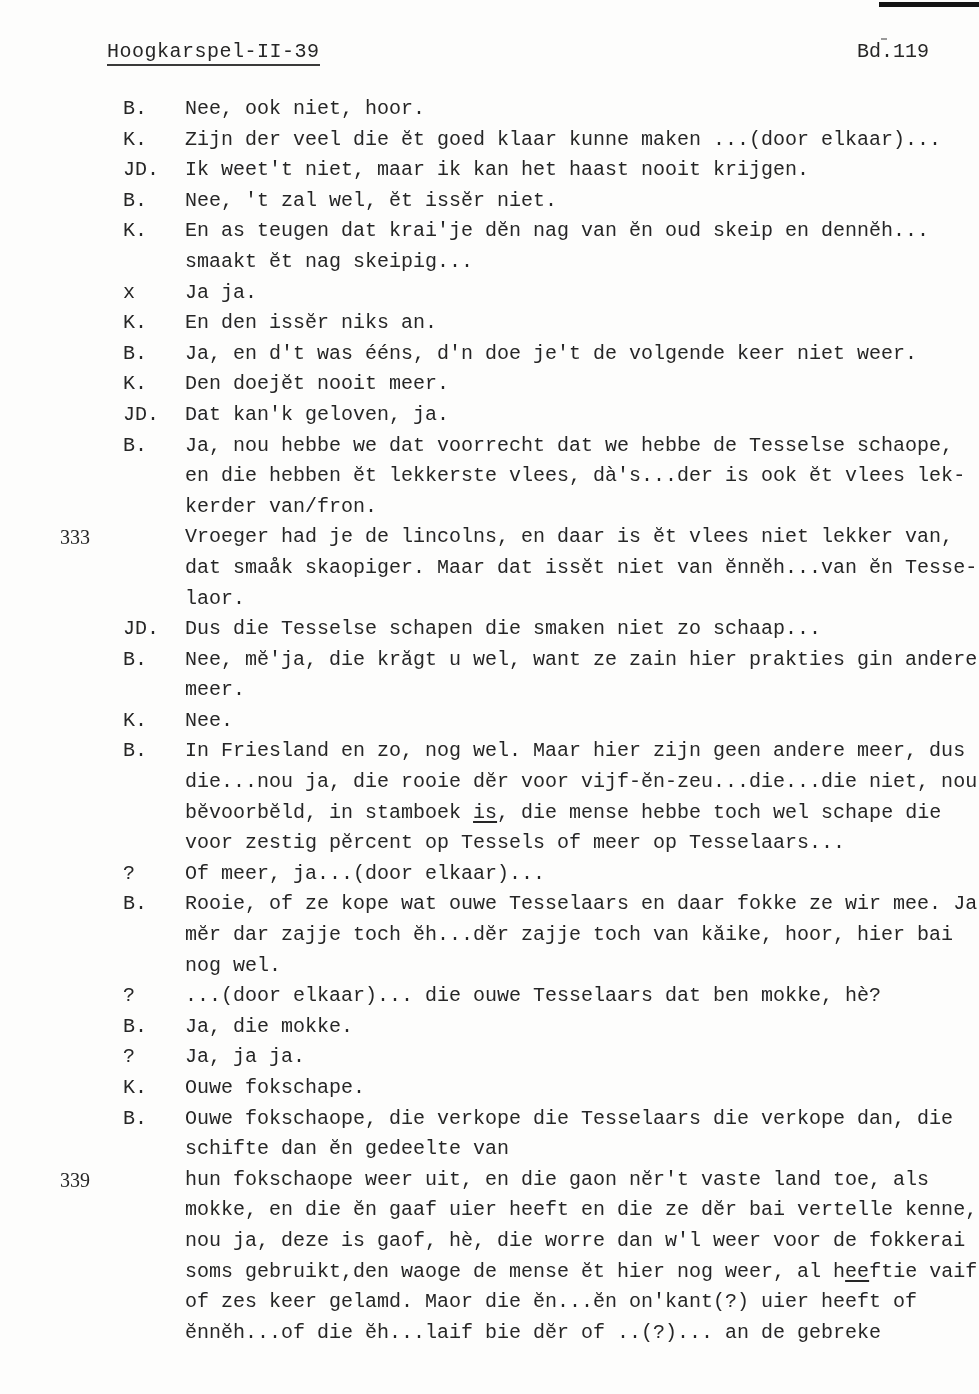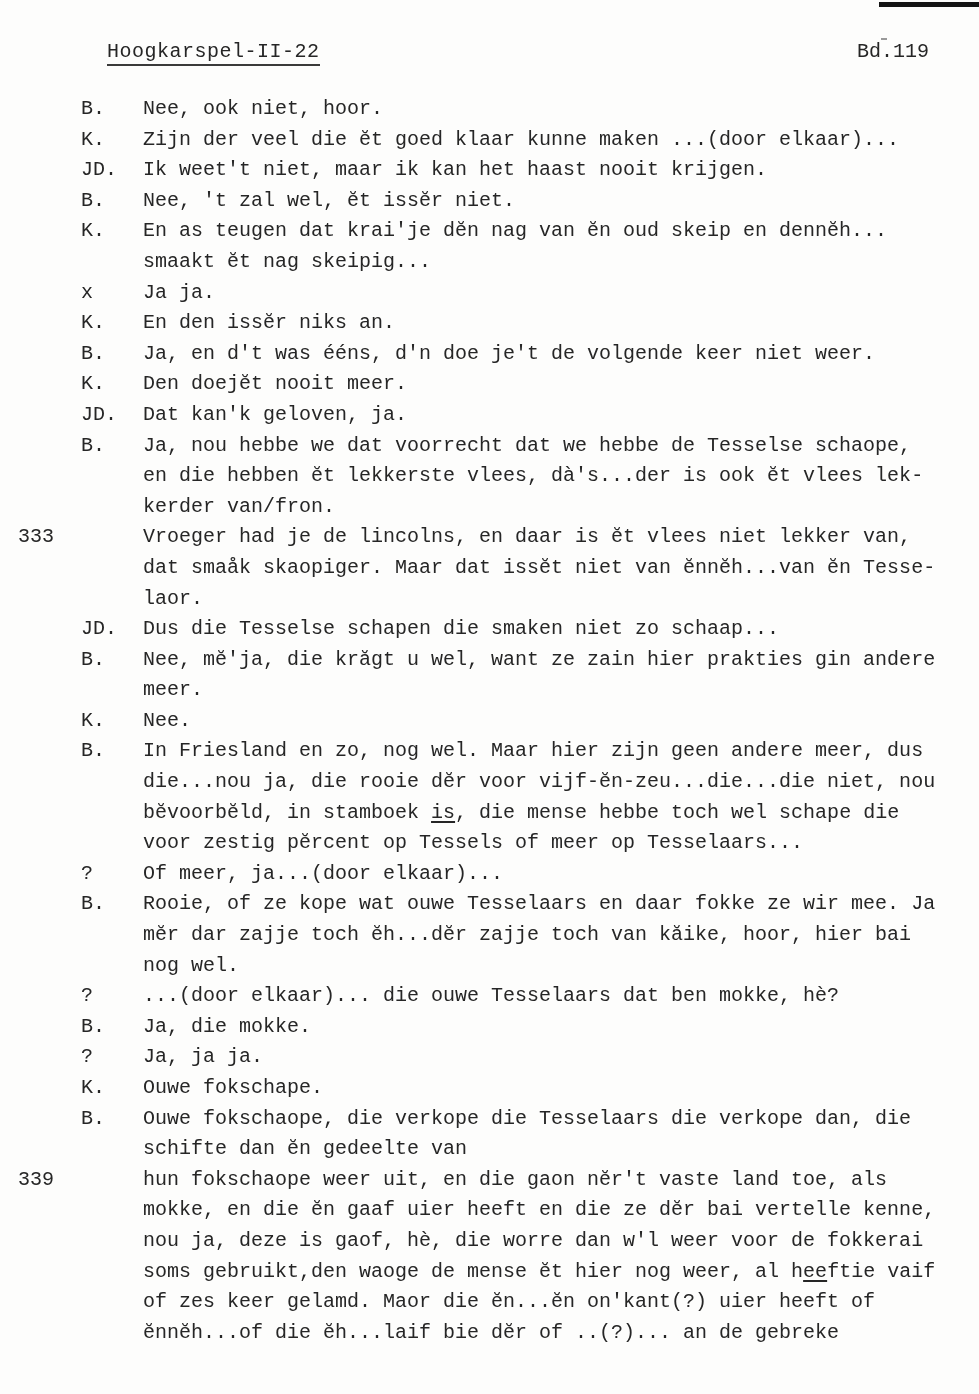--- a/index.html
+++ b/index.html
@@ -31,34 +31,34 @@
   }
   .page-ref{white-space:pre;}
   .transcript{
     margin-top:28px;
     font-size:20px;
     line-height:30.6px;
     white-space:pre;
   }
   .line{display:flex;}
   .margin-num{
-    flex:none;width:63px;padding-left:18px;
+    flex:none;width:63px;padding-left:60px;font-family:Liberation Serif, serif;
   }
   .speaker{
     flex:none;width:62px;
   }
   .text{flex:1;}
   .text u{text-decoration:underline;text-underline-offset:3px;margin-top:16px;}
 </style>
 </head>
 <body>
 
 <div class="page">
   <div class="artifact-bar"></div>
   <div class="artifact-tick"></div>
 
   <div class="header">
-    <span class="doc-title">Hoogkarspel-II-22</span>
+    <span class="doc-title">Hoogkarspel-II-39</span>
     <span class="page-ref">Bd.119</span>
   </div>
 
   <div class="transcript"><div class="line"><span class="margin-num"></span><span class="speaker">B.</span><span class="text">Nee, ook niet, hoor.</span></div><div class="line"><span class="margin-num"></span><span class="speaker">K.</span><span class="text">Zijn der veel die ĕt goed klaar kunne maken ...(door elkaar)...</span></div><div class="line"><span class="margin-num"></span><span class="speaker">JD.</span><span class="text">Ik weet't niet, maar ik kan het haast nooit krijgen.</span></div><div class="line"><span class="margin-num"></span><span class="speaker">B.</span><span class="text">Nee, 't zal wel, ĕt issĕr niet.</span></div><div class="line"><span class="margin-num"></span><span class="speaker">K.</span><span class="text">En as teugen dat krai'je dĕn nag van ĕn oud skeip en dennĕh...</span></div><div class="line"><span class="margin-num"></span><span class="speaker"></span><span class="text">smaakt ĕt nag skeipig...</span></div><div class="line"><span class="margin-num"></span><span class="speaker">x</span><span class="text">Ja ja.</span></div><div class="line"><span class="margin-num"></span><span class="speaker">K.</span><span class="text">En den issĕr niks an.</span></div><div class="line"><span class="margin-num"></span><span class="speaker">B.</span><span class="text">Ja, en d't was ééns, d'n doe je't de volgende keer niet weer.</span></div><div class="line"><span class="margin-num"></span><span class="speaker">K.</span><span class="text">Den doejĕt nooit meer.</span></div><div class="line"><span class="margin-num"></span><span class="speaker">JD.</span><span class="text">Dat kan'k geloven, ja.</span></div><div class="line"><span class="margin-num"></span><span class="speaker">B.</span><span class="text">Ja, nou hebbe we dat voorrecht dat we hebbe de Tesselse schaope,</span></div><div class="line"><span class="margin-num"></span><span class="speaker"></span><span class="text">en die hebben ĕt lekkerste vlees, dà's...der is ook ĕt vlees lek-</span></div><div class="line"><span class="margin-num"></span><span class="speaker"></span><span class="text">kerder van/fron.</span></div><div class="line"><span class="margin-num">333</span><span class="speaker"></span><span class="text">Vroeger had je de lincolns, en daar is ĕt vlees niet lekker van,</span></div><div class="line"><span class="margin-num"></span><span class="speaker"></span><span class="text">dat smaåk skaopiger. Maar dat issĕt niet van ĕnnĕh...van ĕn Tesse-</span></div><div class="line"><span class="margin-num"></span><span class="speaker"></span><span class="text">laor.</span></div><div class="line"><span class="margin-num"></span><span class="speaker">JD.</span><span class="text">Dus die Tesselse schapen die smaken niet zo schaap...</span></div><div class="line"><span class="margin-num"></span><span class="speaker">B.</span><span class="text">Nee, mĕ'ja, die krăgt u wel, want ze zain hier prakties gin andere</span></div><div class="line"><span class="margin-num"></span><span class="speaker"></span><span class="text">meer.</span></div><div class="line"><span class="margin-num"></span><span class="speaker">K.</span><span class="text">Nee.</span></div><div class="line"><span class="margin-num"></span><span class="speaker">B.</span><span class="text">In Friesland en zo, nog wel. Maar hier zijn geen andere meer, dus</span></div><div class="line"><span class="margin-num"></span><span class="speaker"></span><span class="text">die...nou ja, die rooie dĕr voor vijf-ĕn-zeu...die...die niet, nou</span></div><div class="line"><span class="margin-num"></span><span class="speaker"></span><span class="text">bĕvoorbĕld, in stamboek <u>is</u>, die mense hebbe toch wel schape die</span></div><div class="line"><span class="margin-num"></span><span class="speaker"></span><span class="text">voor zestig pĕrcent op Tessels of meer op Tesselaars...</span></div><div class="line"><span class="margin-num"></span><span class="speaker">?</span><span class="text">Of meer, ja...(door elkaar)...</span></div><div class="line"><span class="margin-num"></span><span class="speaker">B.</span><span class="text">Rooie, of ze kope wat ouwe Tesselaars en daar fokke ze wir mee. Ja</span></div><div class="line"><span class="margin-num"></span><span class="speaker"></span><span class="text">mĕr dar zajje toch ĕh...dĕr zajje toch van kăike, hoor, hier bai</span></div><div class="line"><span class="margin-num"></span><span class="speaker"></span><span class="text">nog wel.</span></div><div class="line"><span class="margin-num"></span><span class="speaker">?</span><span class="text">...(door elkaar)... die ouwe Tesselaars dat ben mokke, hè?</span></div><div class="line"><span class="margin-num"></span><span class="speaker">B.</span><span class="text">Ja, die mokke.</span></div><div class="line"><span class="margin-num"></span><span class="speaker">?</span><span class="text">Ja, ja ja.</span></div><div class="line"><span class="margin-num"></span><span class="speaker">K.</span><span class="text">Ouwe fokschape.</span></div><div class="line"><span class="margin-num"></span><span class="speaker">B.</span><span class="text">Ouwe fokschaope, die verkope die Tesselaars die verkope dan, die</span></div><div class="line"><span class="margin-num"></span><span class="speaker"></span><span class="text">schifte dan ĕn gedeelte van</span></div><div class="line"><span class="margin-num">339</span><span class="speaker"></span><span class="text">hun fokschaope weer uit, en die gaon nĕr't vaste land toe, als</span></div><div class="line"><span class="margin-num"></span><span class="speaker"></span><span class="text">mokke, en die ĕn gaaf uier heeft en die ze dĕr bai vertelle kenne,</span></div><div class="line"><span class="margin-num"></span><span class="speaker"></span><span class="text">nou ja, deze is gaof, hè, die worre dan w'l weer voor de fokkerai</span></div><div class="line"><span class="margin-num"></span><span class="speaker"></span><span class="text">soms gebruikt,den waoge de mense ĕt hier nog weer, al h<u>ee</u>ftie vaif</span></div><div class="line"><span class="margin-num"></span><span class="speaker"></span><span class="text">of zes keer gelamd. Maor die ĕn...ĕn on'kant(?) uier heeft of</span></div><div class="line"><span class="margin-num"></span><span class="speaker"></span><span class="text">ĕnnĕh...of die ĕh...laif bie dĕr of ..(?)... an de gebreke</span></div></div>
 </div>
 
 </body></html>

